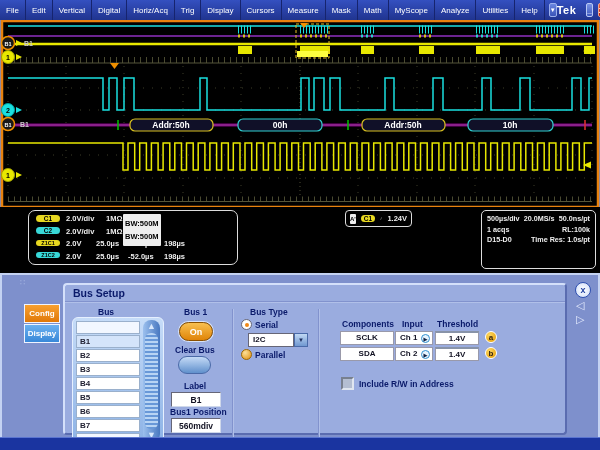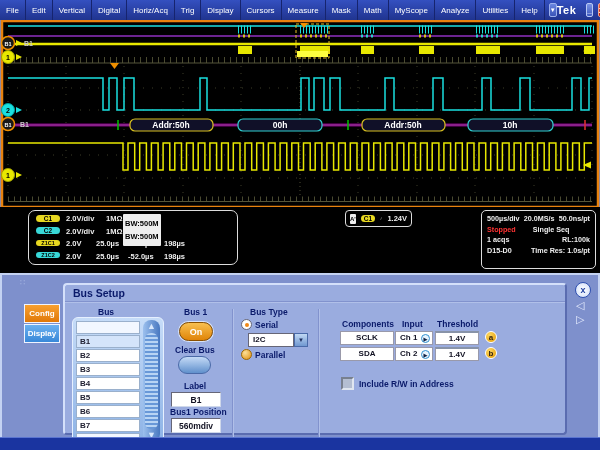--- a/index.html
+++ b/index.html
@@ -306,24 +306,20 @@
       </svg>
       <span>1.24V</span>
     </div>
 
     <div class="ro-box ro-right">
       <div class="ro-line sb">
         <span>500µs/div</span>
         <span>20.0MS/s</span>
         <span>50.0ns/pt</span>
       </div>
-      <div class="ro-line">
-        <span class="red">Stopped</span>
-        <span class="ml14">Single Seq</span>
-      </div>
       <div class="ro-line sb">
         <span>1 acqs</span>
         <span>RL:100k</span>
       </div>
       <div class="ro-line sb">
         <span>D15-D0</span>
         <span>Time Res: 1.0s/pt</span>
       </div>
     </div>
   </div>

